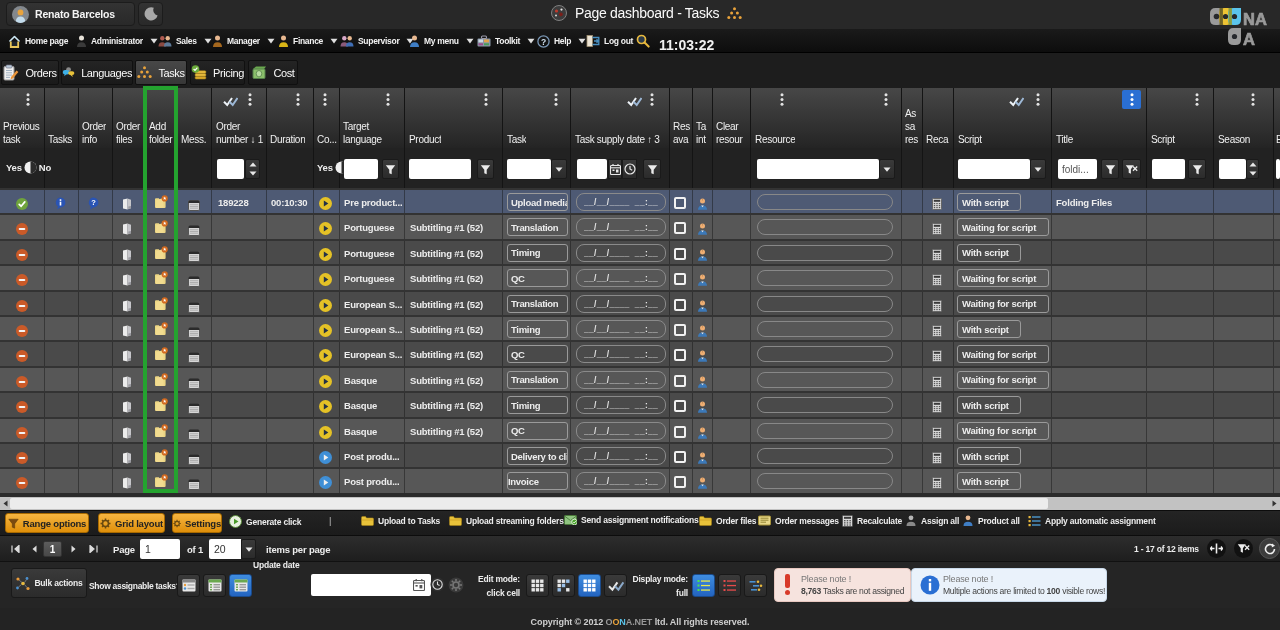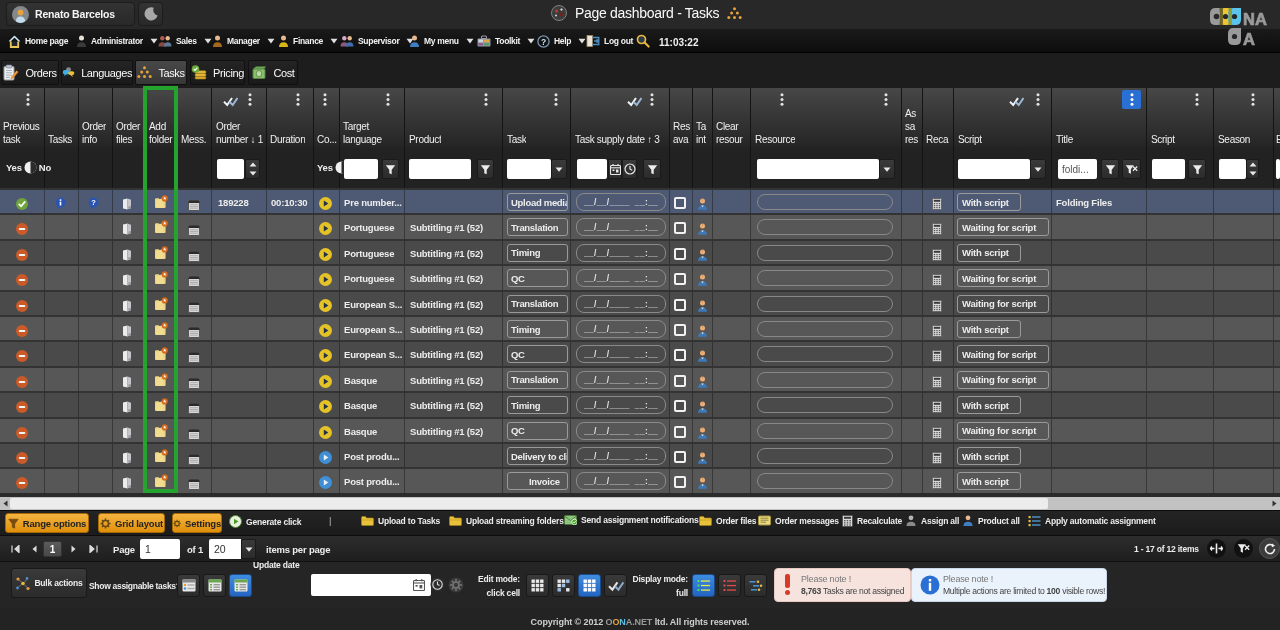--- a/index.html
+++ b/index.html
@@ -161,21 +161,21 @@
       <rect x="1" y="0.5" width="5.5" height="11" fill="#ece4d4" stroke="#a09070" stroke-width="0.8"></rect>
       <path d="M6.5 2.5 L12.8 2.5 L12.8 9.5 L6.5 9.5" stroke="#4a90c2" stroke-width="1.3" fill="none"></path>
       <path d="M8 6 L12.2 6 M10.5 4.2 L12.4 6 L10.5 7.8" stroke="#4a90c2" stroke-width="1.3" fill="none"></path>
     </svg>
     <span class="mtxt">Log out</span>
   </div>
 <div class="abs" style="left:636px;top:34px"><svg width="14" height="14" viewBox="0 0 14 14">
       <circle cx="5.5" cy="5.5" r="4" fill="#2a3a4a" stroke="#e8b93e" stroke-width="1.7"></circle>
       <path d="M8.6 8.6 L12.6 12.6" stroke="#e8b93e" stroke-width="2.1" stroke-linecap="round"></path>
     </svg></div>
-<div class="abs" style="left:659px;top:37px;font-size:10px;font-weight:bold;color:#f0f0f0">11:03:22</div>
+<div class="abs" style="left:659px;top:37px;font-size:14px;font-weight:bold;color:#f0f0f0">11:03:22</div>
 <div class="abs" style="left:0;top:53px;width:1280px;height:35px;background:#1d1d1d"></div>
 <div class="abs fx" style="left:1px;top:60px;width:58px;height:25px;background:linear-gradient(#242424,#1a1a1a);border:1px solid #101010;border-radius:2px;justify-content:center;gap:6px">
     <svg width="16" height="17" viewBox="0 0 16 17">
       <rect x="1" y="2.5" width="10" height="13.5" rx="1" fill="#f0f0f0" stroke="#999"></rect>
       <rect x="3" y="1" width="6" height="3" rx="1" fill="#b9c9d9" stroke="#778" stroke-width="0.7"></rect>
       <g stroke="#9ab" stroke-width="0.9">
         <path d="M3 6.5 L9 6.5 M3 8.8 L9 8.8 M3 11.1 L9 11.1 M3 13.4 L7 13.4"></path>
       </g>
       <path d="M8 13 L13.5 6.5 L15.4 8.1 L9.9 14.5 L7.6 15.3 Z" fill="#e8943a"></path>
     </svg>
@@ -510,21 +510,21 @@
         <rect x="1.8" y="4.3" width="8.4" height="0.9" fill="#aaa"></rect>
         <rect x="1.8" y="6" width="8.4" height="0.9" fill="#aaa"></rect>
         <rect x="1.8" y="7.7" width="8.4" height="0.9" fill="#aaa"></rect>
       </svg></div>
     <div class="abs btxt" style="left:218px;top:7px">189228</div>
     <div class="abs btxt" style="left:271px;top:7px">00:10:30</div>
     <div class="abs" style="left:319px;top:6px"><svg width="13" height="13" viewBox="0 0 13 13">
         <circle cx="6.5" cy="6.5" r="6.5" fill="#e5c226"></circle>
         <path d="M4.8 3.5 L9.3 6.5 L4.8 9.5 Z" fill="#243247"></path>
       </svg></div>
-    <div class="abs btxt" style="left:344px;top:7px;width:58px;overflow:hidden;white-space:nowrap">Pre number...</div>
+    <div class="abs btxt" style="left:344px;top:7px;width:58px;overflow:hidden;white-space:nowrap">Pre product...</div>
     <div class="abs fx" style="left:507px;top:3px;width:61px;height:18px;border:1px solid #9a9a9a;border-radius:3px;overflow:hidden">
       <span class="btxt" style="margin-left:3px;white-space:nowrap;letter-spacing:-0.3px">Upload media</span>
     </div>
     <div class="abs fx" style="left:576px;top:3px;width:90px;height:18px;border:1px solid #8a8a8a;border-radius:8px">
       <span style="margin-left:7px;font-size:8.5px;font-weight:bold;color:#e4e4e4;letter-spacing:0.3px">__/__/____&nbsp;&nbsp;__:__</span>
     </div>
     <div class="abs" style="left:674px;top:5px"><span style="display:inline-block;width:12px;height:12px;border:2px solid #f2f2f2;border-radius:2px"></span></div>
     <div class="abs" style="left:697px;top:6px"><svg width="11" height="12" viewBox="0 0 11 12">
         <circle cx="5.5" cy="2.9" r="2.5" fill="#efae72"></circle>
         <path d="M5.5 2.9 A2.5 2.5 0 0 1 5.5 0.4 Z" fill="#6a4a2a"></path>
@@ -1446,21 +1446,21 @@
         <rect x="1.8" y="4.3" width="8.4" height="0.9" fill="#aaa"></rect>
         <rect x="1.8" y="6" width="8.4" height="0.9" fill="#aaa"></rect>
         <rect x="1.8" y="7.7" width="8.4" height="0.9" fill="#aaa"></rect>
       </svg></div>
     <div class="abs" style="left:319px;top:6px"><svg width="13" height="13" viewBox="0 0 13 13">
         <circle cx="6.5" cy="6.5" r="6.5" fill="#3f8fd6"></circle>
         <path d="M4.8 3.5 L9.3 6.5 L4.8 9.5 Z" fill="#f0f0f0"></path>
       </svg></div>
     <div class="abs btxt" style="left:344px;top:7px;width:58px;overflow:hidden;white-space:nowrap">Post produ...</div>
     <div class="abs fx" style="left:507px;top:3px;width:61px;height:18px;border:1px solid #9a9a9a;border-radius:3px;overflow:hidden">
-      <span class="btxt" style="margin-left:21px;white-space:nowrap;letter-spacing:-0.3px">Invoice</span>
+      <span class="btxt" style="margin-left:0;white-space:nowrap;letter-spacing:-0.3px">Invoice</span>
     </div>
     <div class="abs fx" style="left:576px;top:3px;width:90px;height:18px;border:1px solid #8a8a8a;border-radius:8px">
       <span style="margin-left:7px;font-size:8.5px;font-weight:bold;color:#e4e4e4;letter-spacing:0.3px">__/__/____&nbsp;&nbsp;__:__</span>
     </div>
     <div class="abs" style="left:674px;top:5px"><span style="display:inline-block;width:12px;height:12px;border:2px solid #f2f2f2;border-radius:2px"></span></div>
     <div class="abs" style="left:697px;top:6px"><svg width="11" height="12" viewBox="0 0 11 12">
         <circle cx="5.5" cy="2.9" r="2.5" fill="#efae72"></circle>
         <path d="M5.5 2.9 A2.5 2.5 0 0 1 5.5 0.4 Z" fill="#6a4a2a"></path>
         <path d="M1 11.8 Q1 7.4 5.5 7.4 Q10 7.4 10 11.8 Z" fill="#3c79b8"></path>
         <path d="M4.2 7.6 L5.5 9.2 L6.8 7.6 Z" fill="#e8e8e8"></path>

